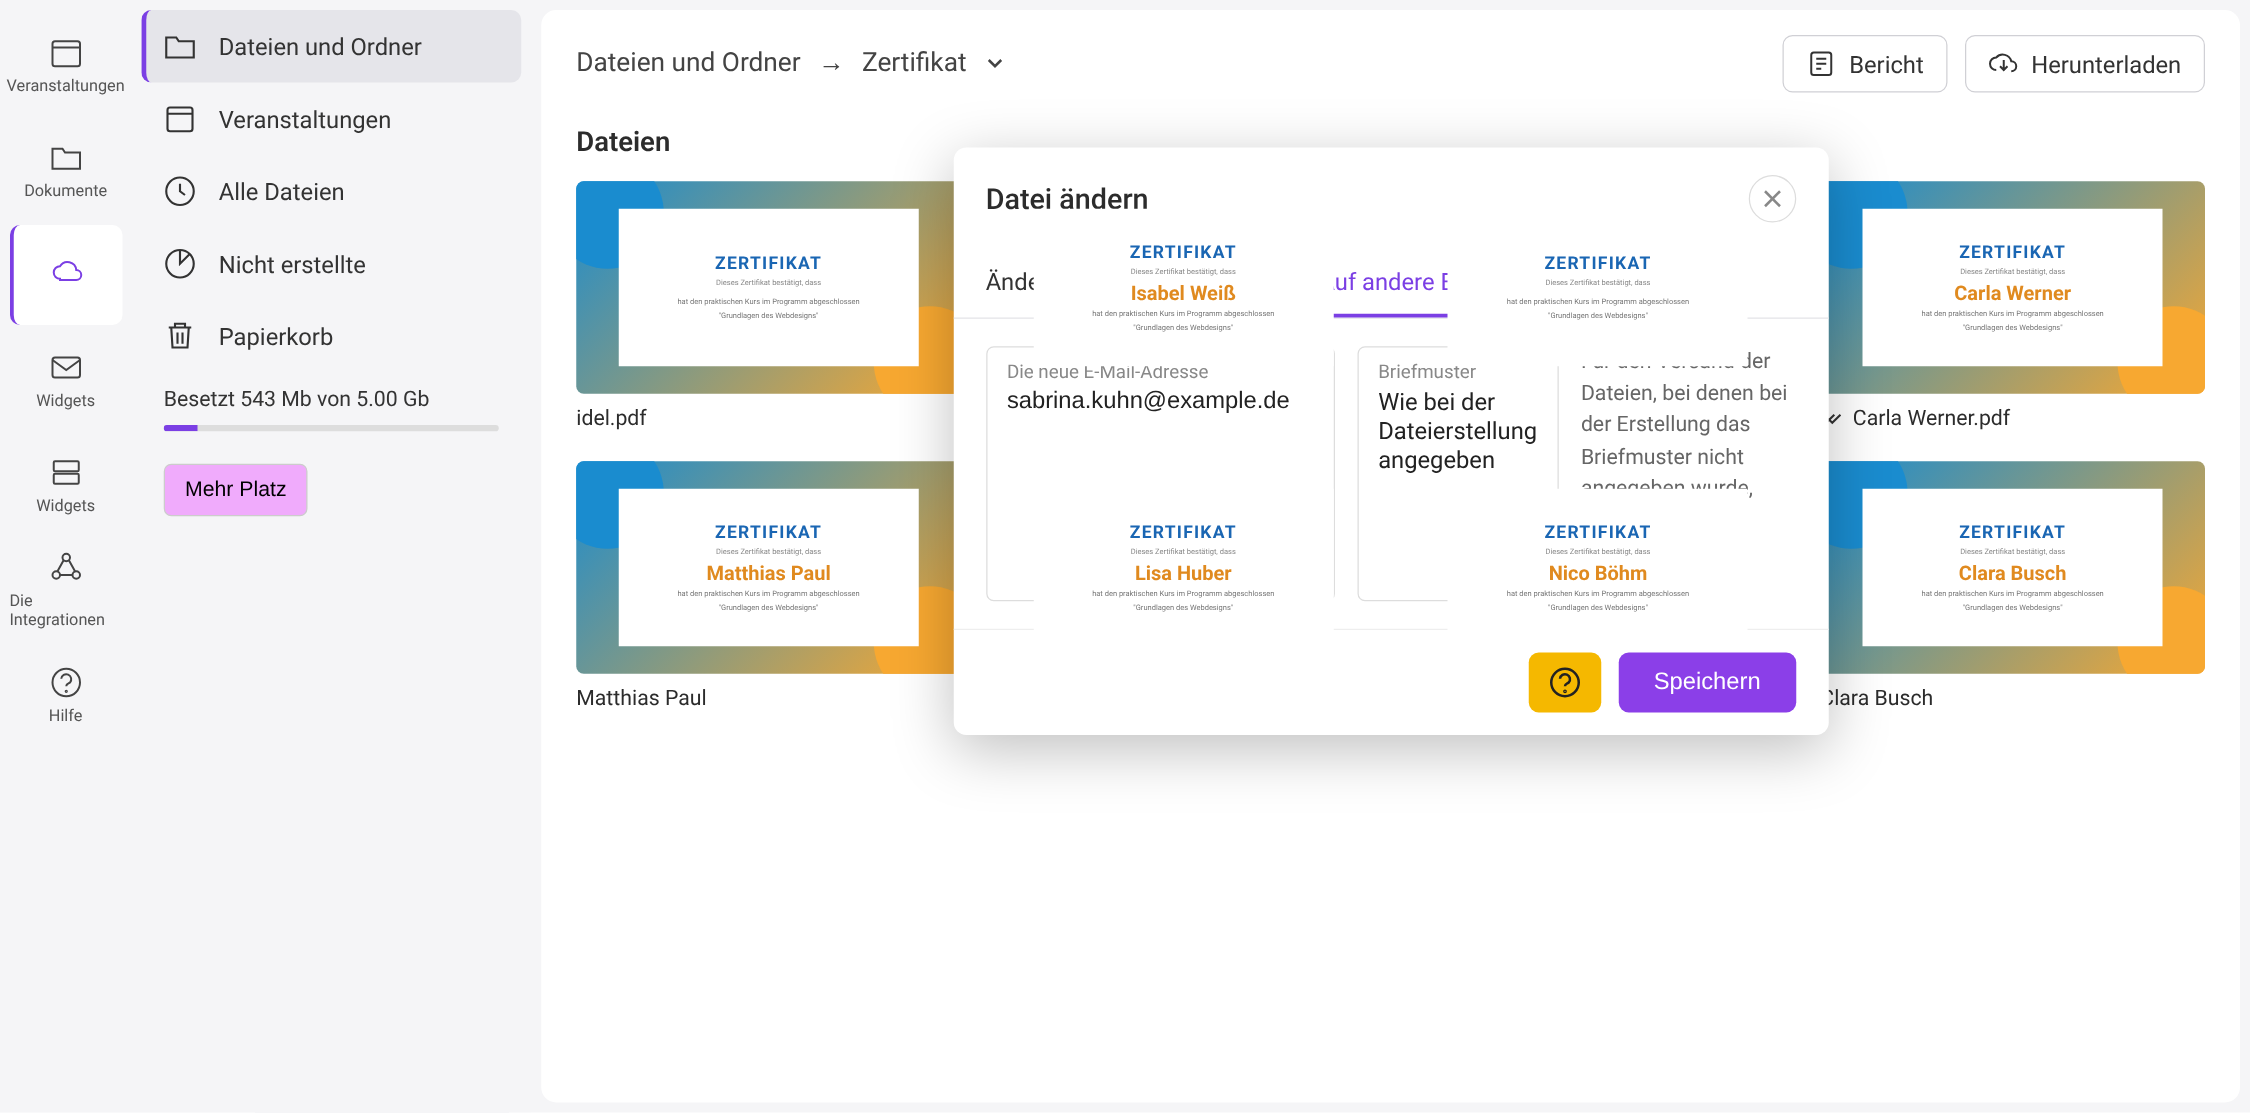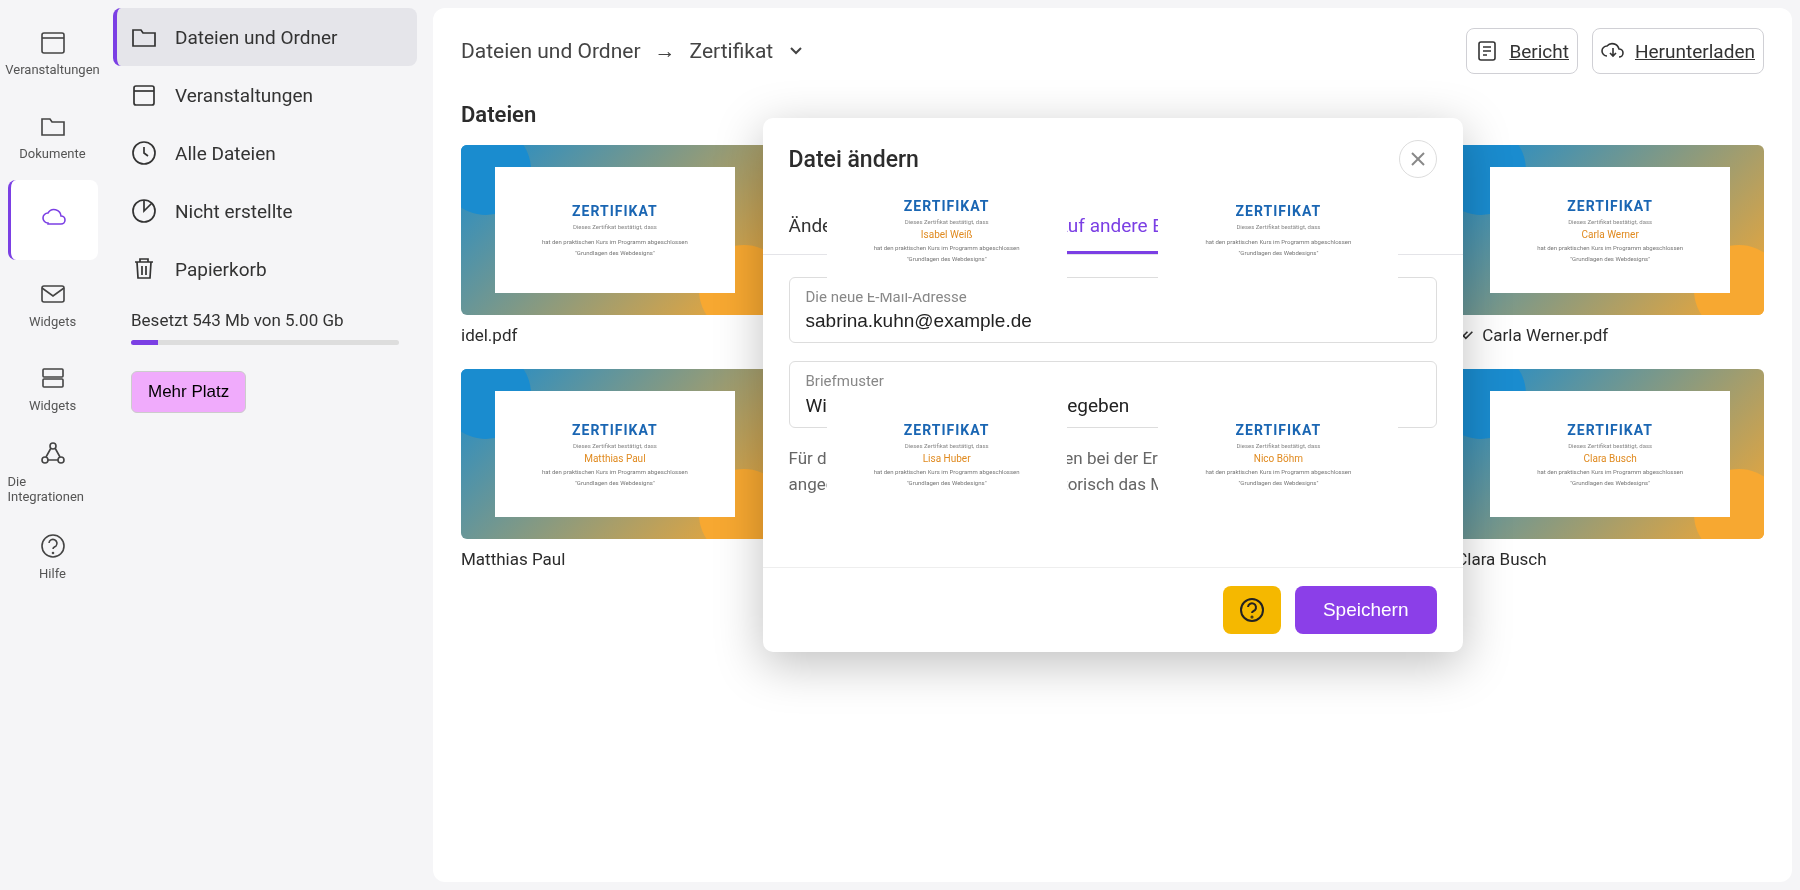--- a/index.html
+++ b/index.html
@@ -102,23 +102,23 @@
   display: flex;
   align-items: center;
   justify-content: space-between;
 }
 .crumbs {
   display: flex; align-items: center; gap: 14px; font-size: 21px; color: #444;
 }
 .crumbs svg.chev { width: 18px; height: 18px; stroke: #444; fill: none; stroke-width: 2; }
 .actions { display: flex; gap: 14px; }
 .action-btn {
-  display: flex; align-items: center; gap: 10px; padding: 10px 8px;
+  display: flex; align-items: center; gap: 10px; padding: 10px 18px;
   border: 1px solid #d0d0d5; border-radius: 8px; background: #fff;
-  font-size: 19px; cursor: pointer; color: #333; text-decoration: underline;
+  font-size: 19px; cursor: pointer; color: #333;
 }
 .action-btn svg { width: 24px; height: 24px; stroke: #333; fill: none; stroke-width: 1.6; }
 
 .section-title { font-size: 22px; font-weight: 600; margin: 28px 0 18px; }
 
 .grid {
   display: grid;
   grid-template-columns: repeat(4, 1fr);
   gap: 24px;
 }
@@ -136,21 +136,21 @@
 }
 .thumb::before { width: 90px; height: 90px; background: #1a8ccf; top: -20px; left: -20px; }
 .thumb::after { width: 90px; height: 90px; background: #f7a831; bottom: -20px; right: -20px; }
 .cert-inner {
   background: #fff; width: 78%; height: 74%;
   z-index: 1; display: flex; flex-direction: column; align-items: center; justify-content: center;
   font-size: 9px; text-align: center; gap: 4px;
 }
 .cert-title { color: #1a66b3; font-weight: 700; font-size: 14px; letter-spacing: 1px; }
 .cert-sub { color: #888; font-size: 6px; }
-.cert-name { color: #e08a1f; font-weight: 400; font-size: 10px; }
+.cert-name { color: #e08a1f; font-weight: 700; font-size: 16px; }
 .cert-line { color: #777; font-size: 6px; line-height: 1.2; }
 .file-meta { display: flex; align-items: center; gap: 8px; font-size: 17px; }
 .file-meta svg { width: 18px; height: 18px; }
 
 .modal-backdrop {
   position: absolute; inset: 0; display: flex; align-items: flex-start; justify-content: center;
   padding-top: 110px;
 }
 .modal {
   width: 700px; background: #fff; border-radius: 10px;
@@ -163,31 +163,31 @@
 }
 .modal-title { font-size: 23px; font-weight: 500; }
 .close-btn {
   width: 38px; height: 38px; border: 1px solid #ddd; border-radius: 50%;
   display: flex; align-items: center; justify-content: center; cursor: pointer; background: #fff;
 }
 .close-btn svg { width: 16px; height: 16px; stroke: #888; stroke-width: 2; }
 .tabs { display: flex; border-bottom: 1px solid #e4e4e8; padding: 0 26px; }
 .tab { padding: 14px 0; margin-right: 32px; font-size: 19px; cursor: pointer; color: #333; border-bottom: 3px solid transparent; }
 .tab.active { color: #7b3fe4; border-bottom-color: #7b3fe4; }
-.modal-body { padding: 22px 26px; display: flex; flex-direction: column; gap: 18px; }
+.modal-body { padding: 22px 26px; display: flex; gap: 18px; }
 .field {
   border: 1px solid #ddd; border-radius: 6px; padding: 10px 16px;
   display: flex; flex-direction: column; gap: 4px;
 }
 .field-label { font-size: 15px; color: #888; }
 .field-value { font-size: 19px; color: #222; background: transparent; border: none; outline: none; }
 .hint { font-size: 17px; color: #666; line-height: 1.5; }
 .modal-foot {
   border-top: 1px solid #eee; padding: 18px 26px;
-  display: flex; justify-content: flex-end; gap: 14px; margin-top: 48px;
+  display: flex; justify-content: flex-end; gap: 14px;
 }
 .help-btn {
   background: #f5b800; width: 58px; height: 48px; border-radius: 8px;
   display: flex; align-items: center; justify-content: center; cursor: pointer;
 }
 .help-btn svg { width: 26px; height: 26px; stroke: #222; fill: none; stroke-width: 2; }
 .save-btn {
   background: #8b3fe8; color: #fff; border: none; padding: 12px 28px;
   border-radius: 8px; font-size: 19px; cursor: pointer;
 }

